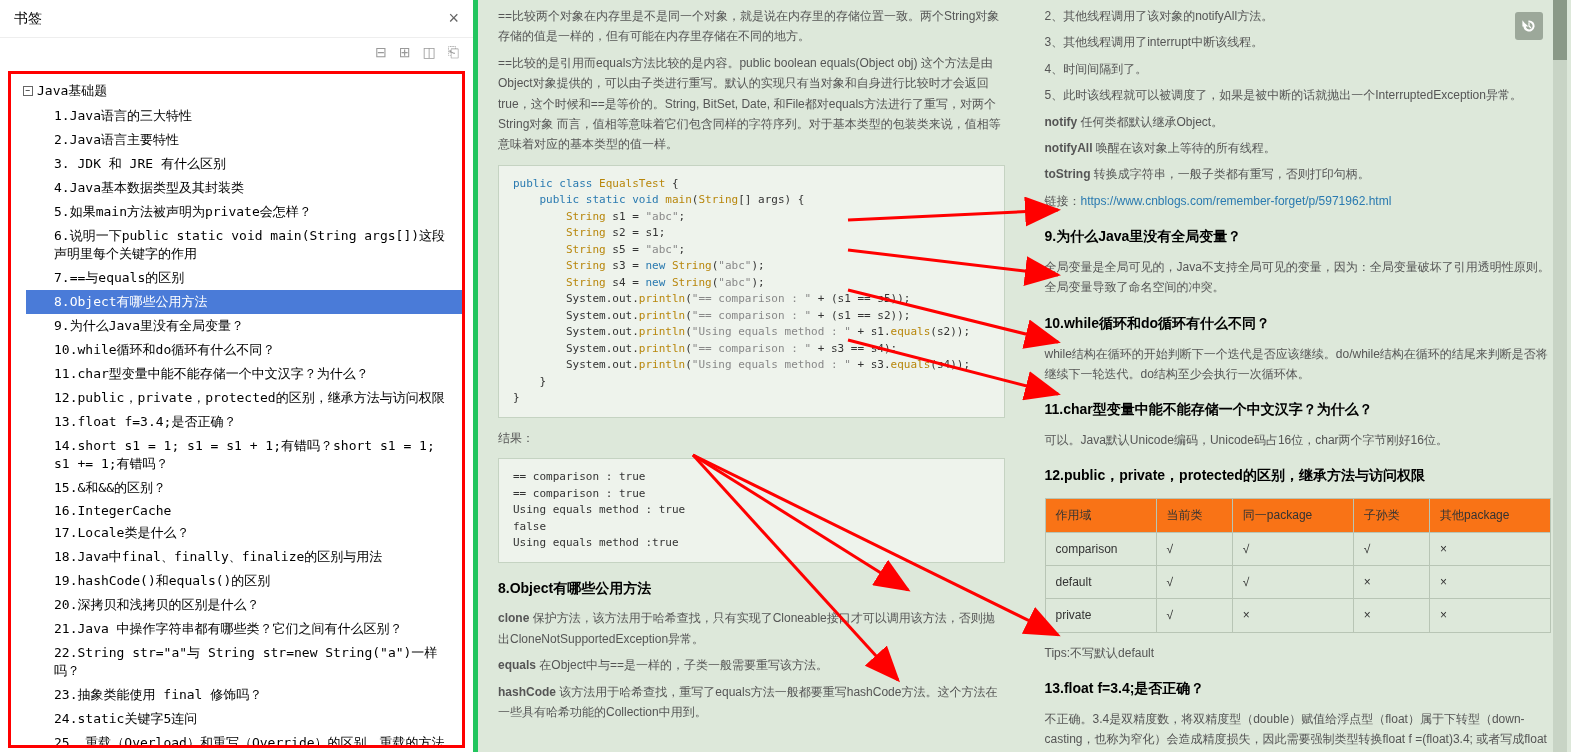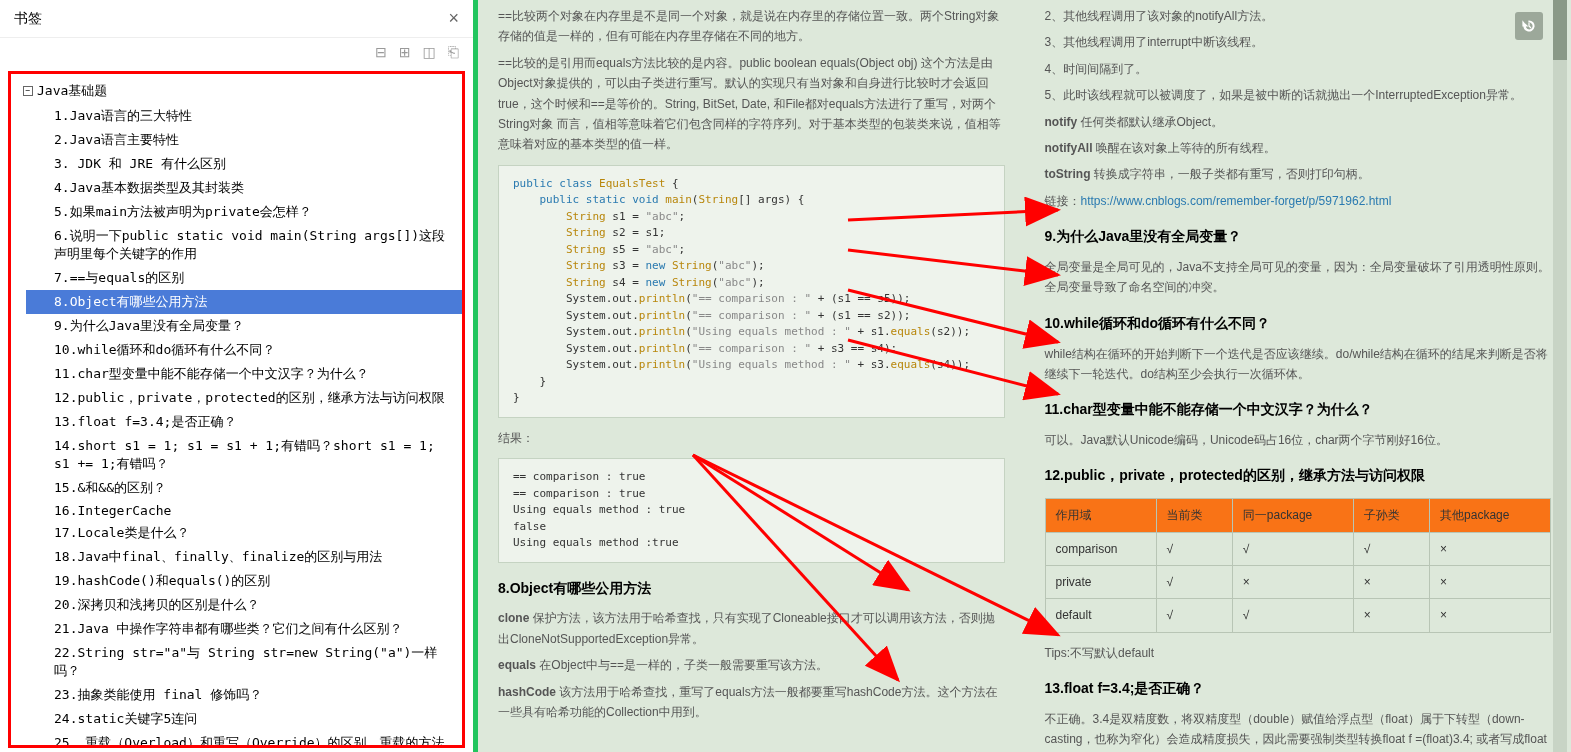--- a/index.html
+++ b/index.html
@@ -145,30 +145,30 @@
           </thead>
         <tbody id="tbl-body">
             <tr>
               <td>comparison</td>
               <td>√</td>
               <td>√</td>
               <td>√</td>
               <td>×</td>
             </tr>
             <tr>
+              <td>default</td>
+              <td>√</td>
+              <td>√</td>
+              <td>×</td>
+              <td>×</td>
+            </tr>
+            <tr>
               <td>private</td>
               <td>√</td>
               <td>×</td>
-              <td>×</td>
-              <td>×</td>
-            </tr>
-            <tr>
-              <td>default</td>
-              <td>√</td>
-              <td>√</td>
               <td>×</td>
               <td>×</td>
             </tr>
           </tbody>
       </table>
       <p>Tips:不写默认default</p>
       <h3>13.float f=3.4;是否正确？</h3>
       <p>不正确。3.4是双精度数，将双精度型（double）赋值给浮点型（float）属于下转型（down-casting，也称为窄化）会造成精度损失，因此需要强制类型转换float f =(float)3.4; 或者写成float f =3.4F;</p>
     </div>
 

